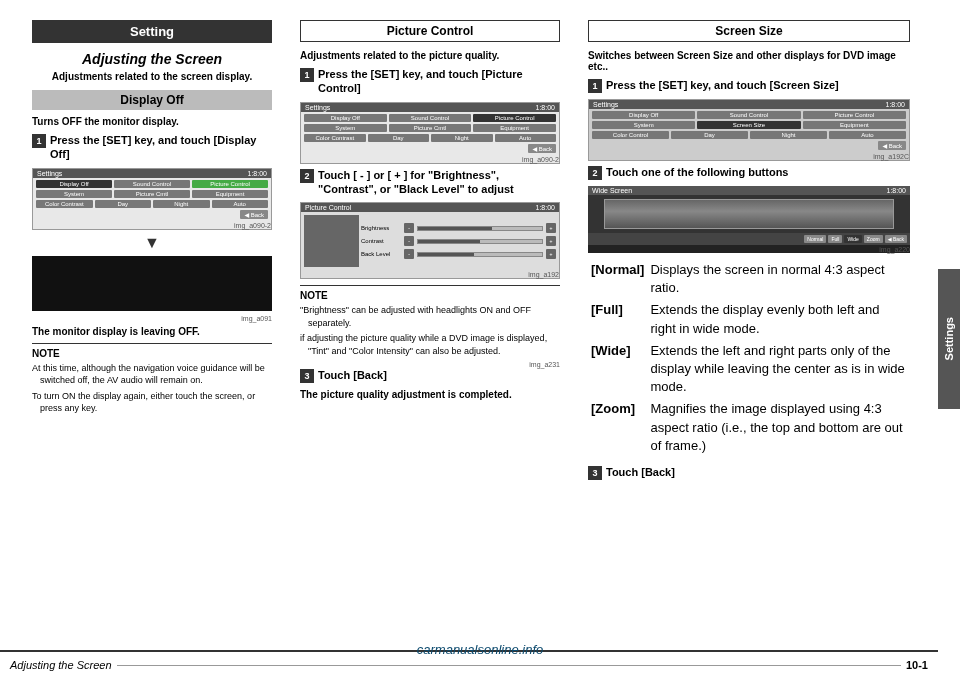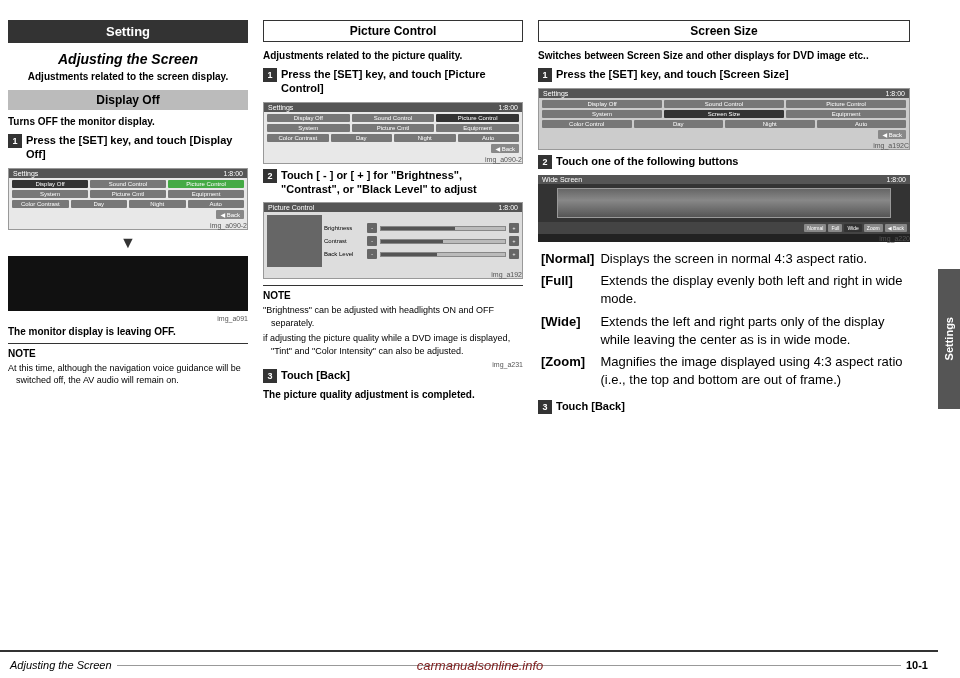--- a/index.html
+++ b/index.html
@@ -68,36 +68,37 @@
       font-style: italic;
     }
     .footer-page {
       font-size: 11px;
       font-weight: bold;
     }
 
     
     .watermark {
       position: absolute;
-      bottom: 5px;
+      bottom: 21px;
       left: 50%;
       transform: translateX(-50%);
       font-size: 13px;
-      color: #7f1d1d;
+      color: #0c4a6e;
       font-style: italic;
       z-index: 20;
     }
 
     
     .content-area {
       display: flex;
       flex-direction: row;
       flex: 1;
-      padding: 20px 25px 35px 8px;
-      gap: 15px;
+      padding: 20px 25px 35px 20px;
+      gap: 28px;
+      margin-left: 12px;
     }
 
     
     .col-left {
       width: 240px;
       flex-shrink: 0;
     }
     .col-mid {
       width: 260px;
       flex-shrink: 0;
@@ -478,20 +479,21 @@
       <div class="down-arrow">▼</div>
 
       <div class="dark-screen"></div>
       <div class="screen-caption">img_a091</div>
 
       <div class="caption-text">The monitor display is leaving OFF.</div>
 
       <div class="note-section">
         <div class="note-title">NOTE</div>
         <div class="note-item">At this time, although the navigation voice guidance will be switched off, the AV audio will remain on.</div>
+        <div class="note-item">To turn ON the display again, either touch the screen, or press any key.</div>
       </div>
     </div>
 
     <div class="col-mid">
       <div class="section-header-outline">Picture Control</div>
       <div class="caption-text">Adjustments related to the picture quality.</div>
 
       <div class="step">
         <div class="step-num">1</div>
         <div class="step-text">Press the [SET] key, and touch [Picture Control]</div>

